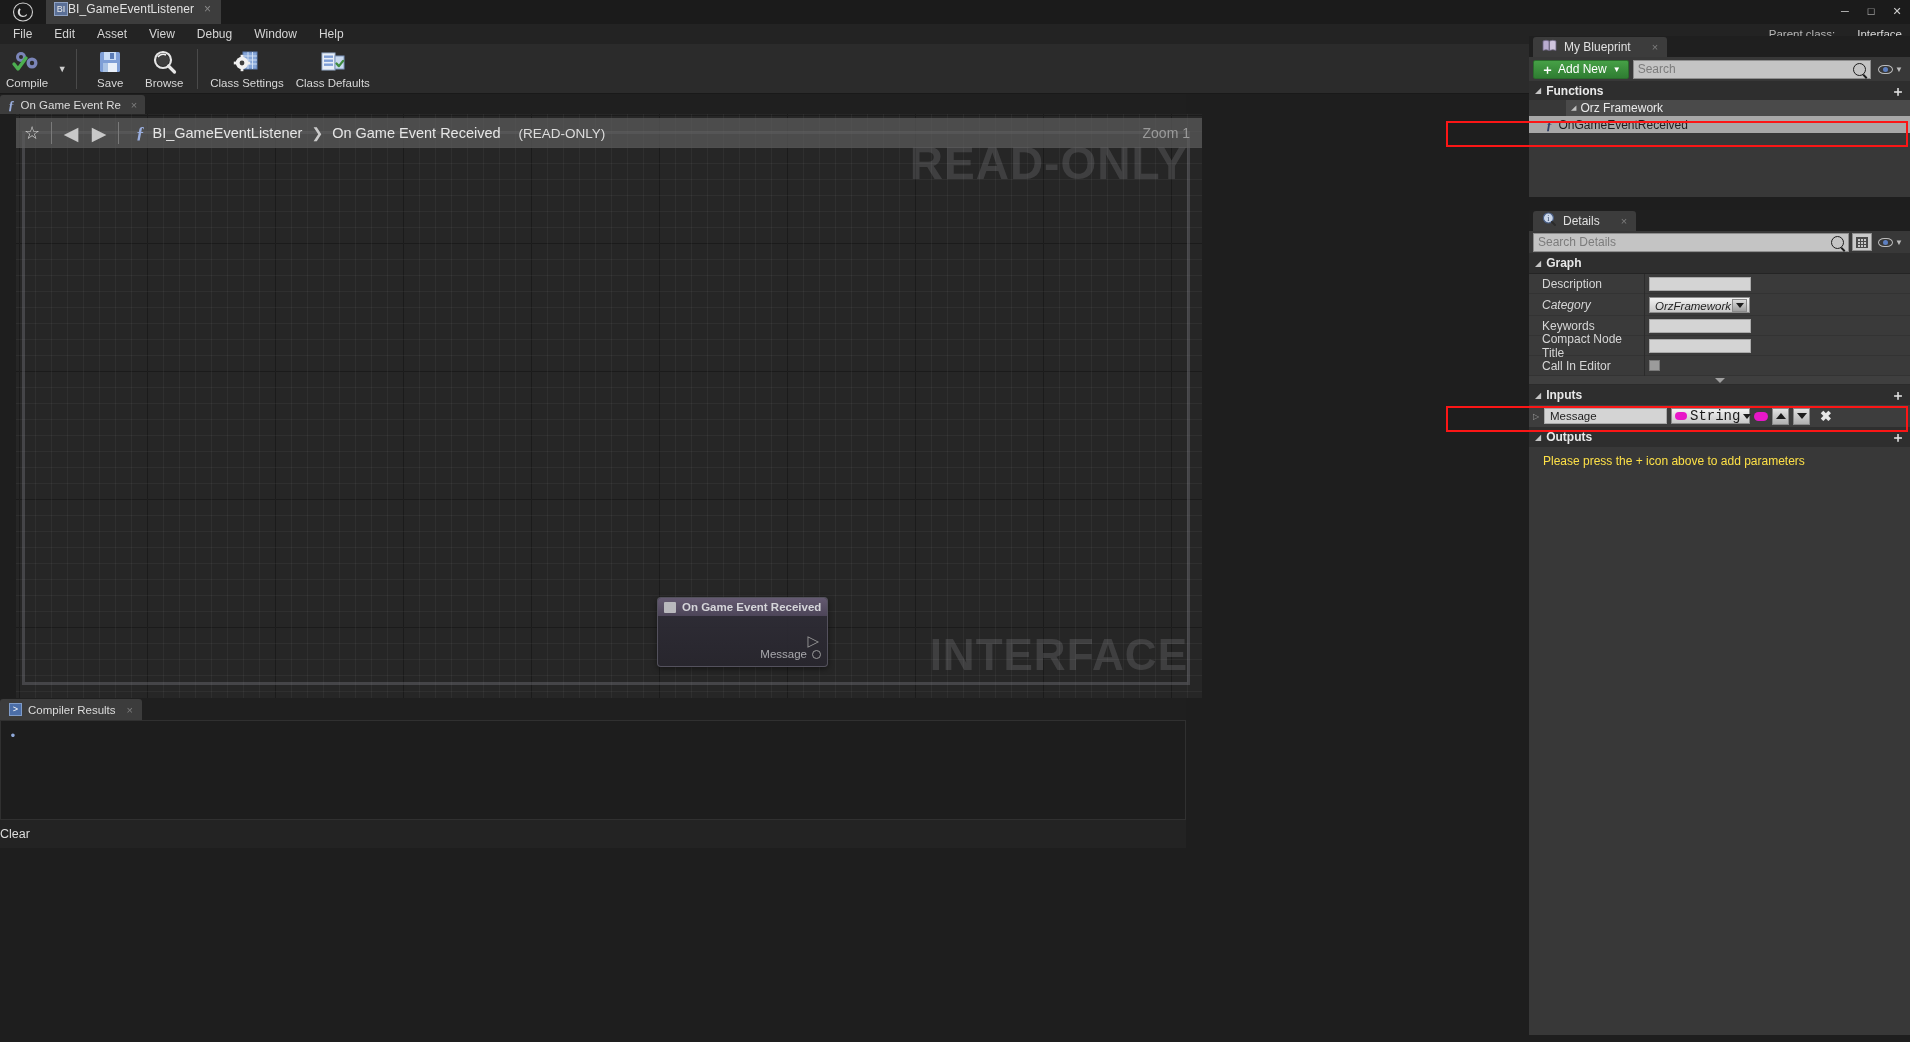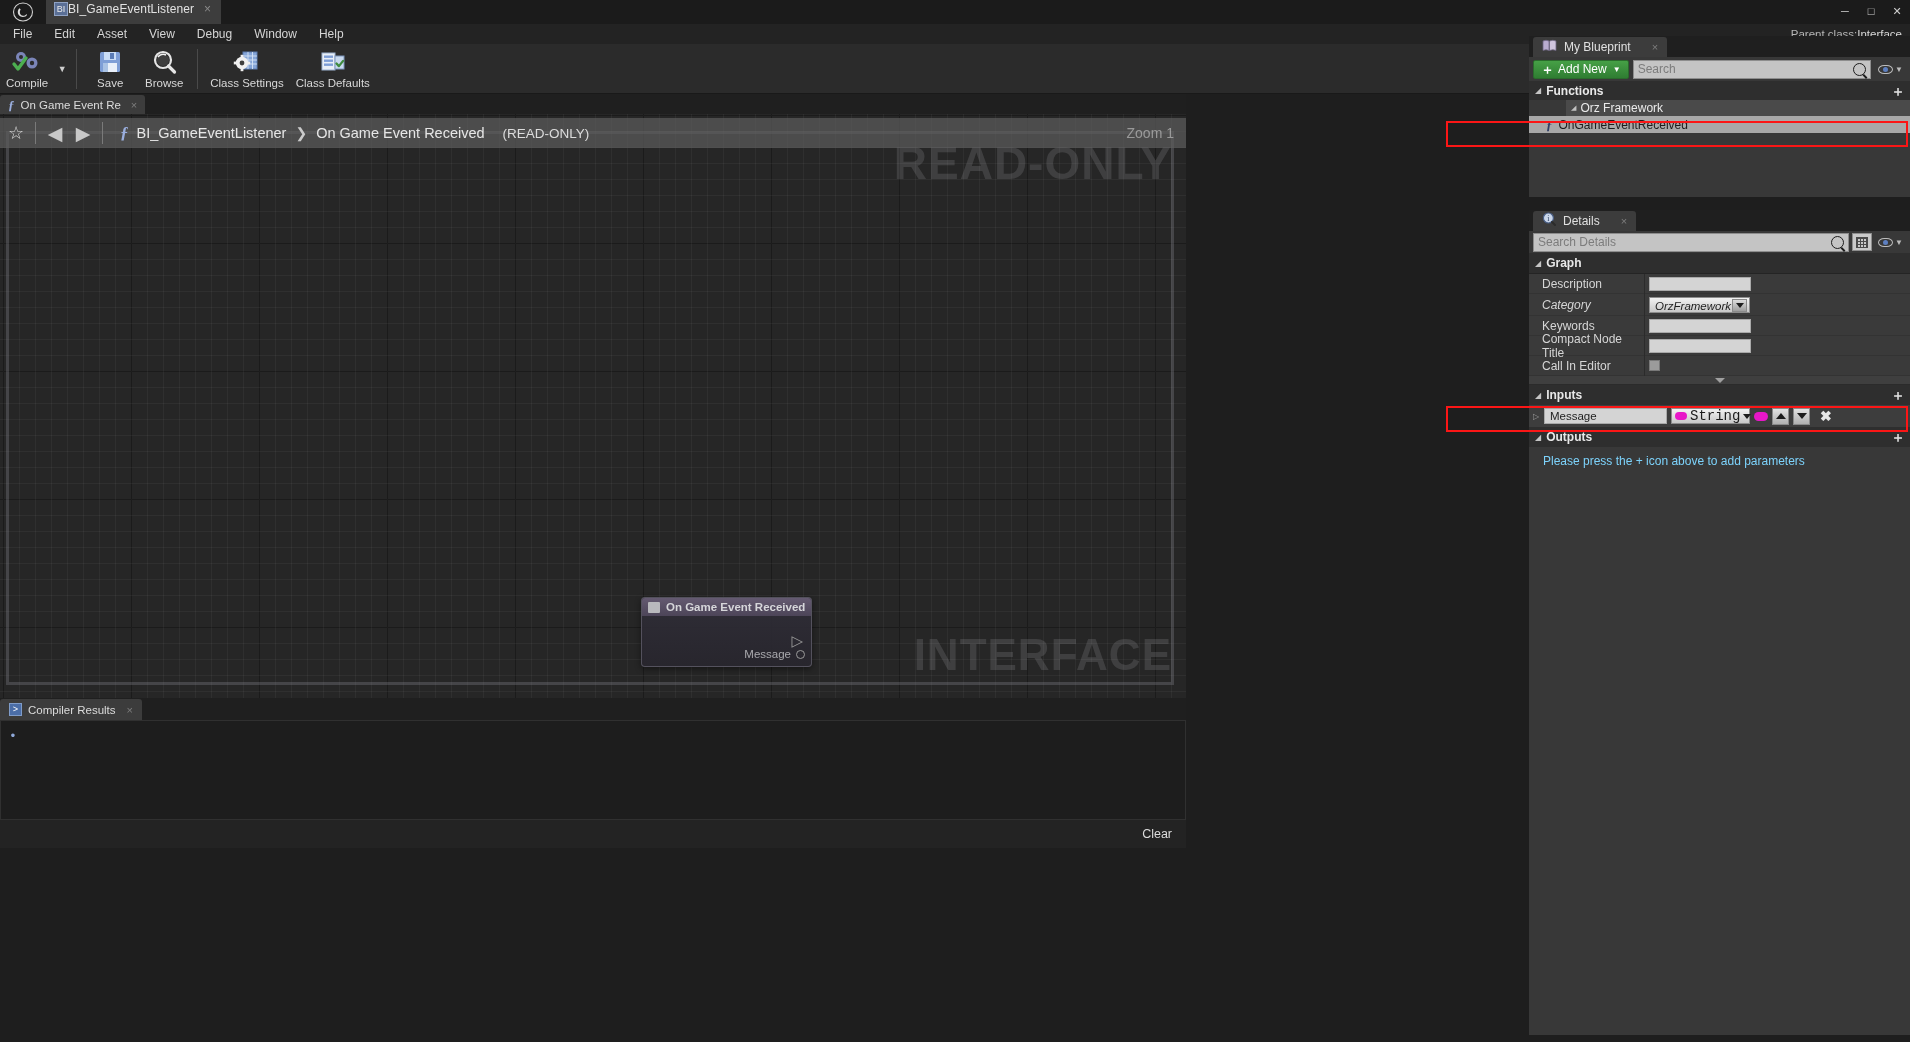--- a/index.html
+++ b/index.html
@@ -52,21 +52,21 @@
     position:absolute; left:0; top:24px; width:1910px; height:20px;
     background:#232323;
     display:flex; align-items:center; padding-left:2px;
   }
   .menu-item {
     padding: 0 11px; height:20px; line-height:20px;
     font-size:12px; color:#d5d5d5; cursor:pointer;
   }
   .parent-class {
     position:absolute; right:8px; top:24px; height:20px;
-    display:flex; align-items:center; gap:0;
+    display:flex; align-items:center; gap:22px;
     font-size:11.5px; color:#b6b6b6;
   }
   .parent-class .pc-link { color:#d8d8d8; border-bottom:1px dotted #9a9a9a; cursor:pointer; }
 
   
   .toolbar {
     position:absolute; left:0; top:44px; width:1910px; height:50px;
     background:#2b2b2b;
     border-bottom:1px solid #191919;
     display:flex; align-items:center;
@@ -98,21 +98,21 @@
   }
   .graph-tab .fx {
     color:#9aaede; font-family:"Liberation Serif", serif; font-style:italic;
     font-weight:bold; font-size:13px;
   }
   .graph-tab-lbl { font-size:11.5px; color:#dcdcdc; }
   .graph-tab-x { font-size:11px; color:#7d7d7d; margin-left:4px; cursor:pointer; }
 
   
   .graph-area {
-    position:absolute; left:0; top:114px; width:1186px; height:584px;
+    position:absolute; left:16px; top:114px; width:1186px; height:584px;
     background:#701a75;
     overflow:hidden;
   }
   .graph-grid {
     position:absolute; inset:0;
     background-color:#262626;
     background-image:
       linear-gradient(to right, rgba(255,255,255,.045) 1px, transparent 1px),
       linear-gradient(to bottom, rgba(255,255,255,.045) 1px, transparent 1px),
       linear-gradient(to right, rgba(0,0,0,.55) 1px, transparent 1px),
@@ -214,21 +214,21 @@
     background:#1d1d1d; border:1px solid #303030;
   }
   .cr-line {
     display:flex; align-items:flex-start; gap:8px;
     padding:8px 4px 0 8px;
     font-family:"Liberation Mono", monospace; font-size:11.5px; color:#c9c9c9;
   }
   .cr-bullet { color:#8fa8d8; font-size:13px; line-height:1; margin-top:1px; }
   .cr-footer {
     position:absolute; left:0; top:820px; width:1186px; height:28px;
-    background:#232323; display:flex; align-items:center; justify-content:flex-end;
+    background:#232323; display:flex; align-items:center; justify-content:flex-start;
     padding-right:14px;
   }
   .cr-clear { font-size:12.5px; color:#dcdcdc; cursor:pointer; }
 
   
   .rp { position:absolute; right:0; width:381px; }
   .panel-tabstrip {
     height:21px; background:#1f1f1f; display:flex; align-items:flex-end;
     padding-left:4px;
   }
@@ -392,21 +392,21 @@
     width:17px;height:17px;background:linear-gradient(to bottom,#e2e2e2,#b0b0b0);
     border:1px solid #8a8a8a; display:flex;align-items:center;justify-content:center;
     cursor:pointer;
   }
   .ud-up { width:0;height:0;border-left:5px solid transparent;
     border-right:5px solid transparent;border-bottom:6px solid #1c1c1c; }
   .ud-dn { width:0;height:0;border-left:5px solid transparent;
     border-right:5px solid transparent;border-top:6px solid #1c1c1c; }
   .x-btn { font-size:14px; font-weight:bold; color:#e8e8e8; cursor:pointer; margin-left:6px; }
   .empty-msg {
-    padding:7px 0 7px 14px; font-size:12px; color:#7dd3fc; background:#383838;
+    padding:7px 0 7px 14px; font-size:12px; color:#fde047; background:#383838;
   }
   .rp-fill { background:#383838; }
 </style>
 </head>
 <body>
 
 <div class="titlebar">
   <div class="ue-logo">
     <svg width="22" height="20" viewBox="0 0 22 20" aria-hidden="true">
       <path d="M11 1C5.5 1 1.5 5 1.5 10S5.5 19 11 19s9.5-4 9.5-9S16.5 1 11 1z" fill="none" stroke="#cfcfcf" stroke-width="1.1"></path>

